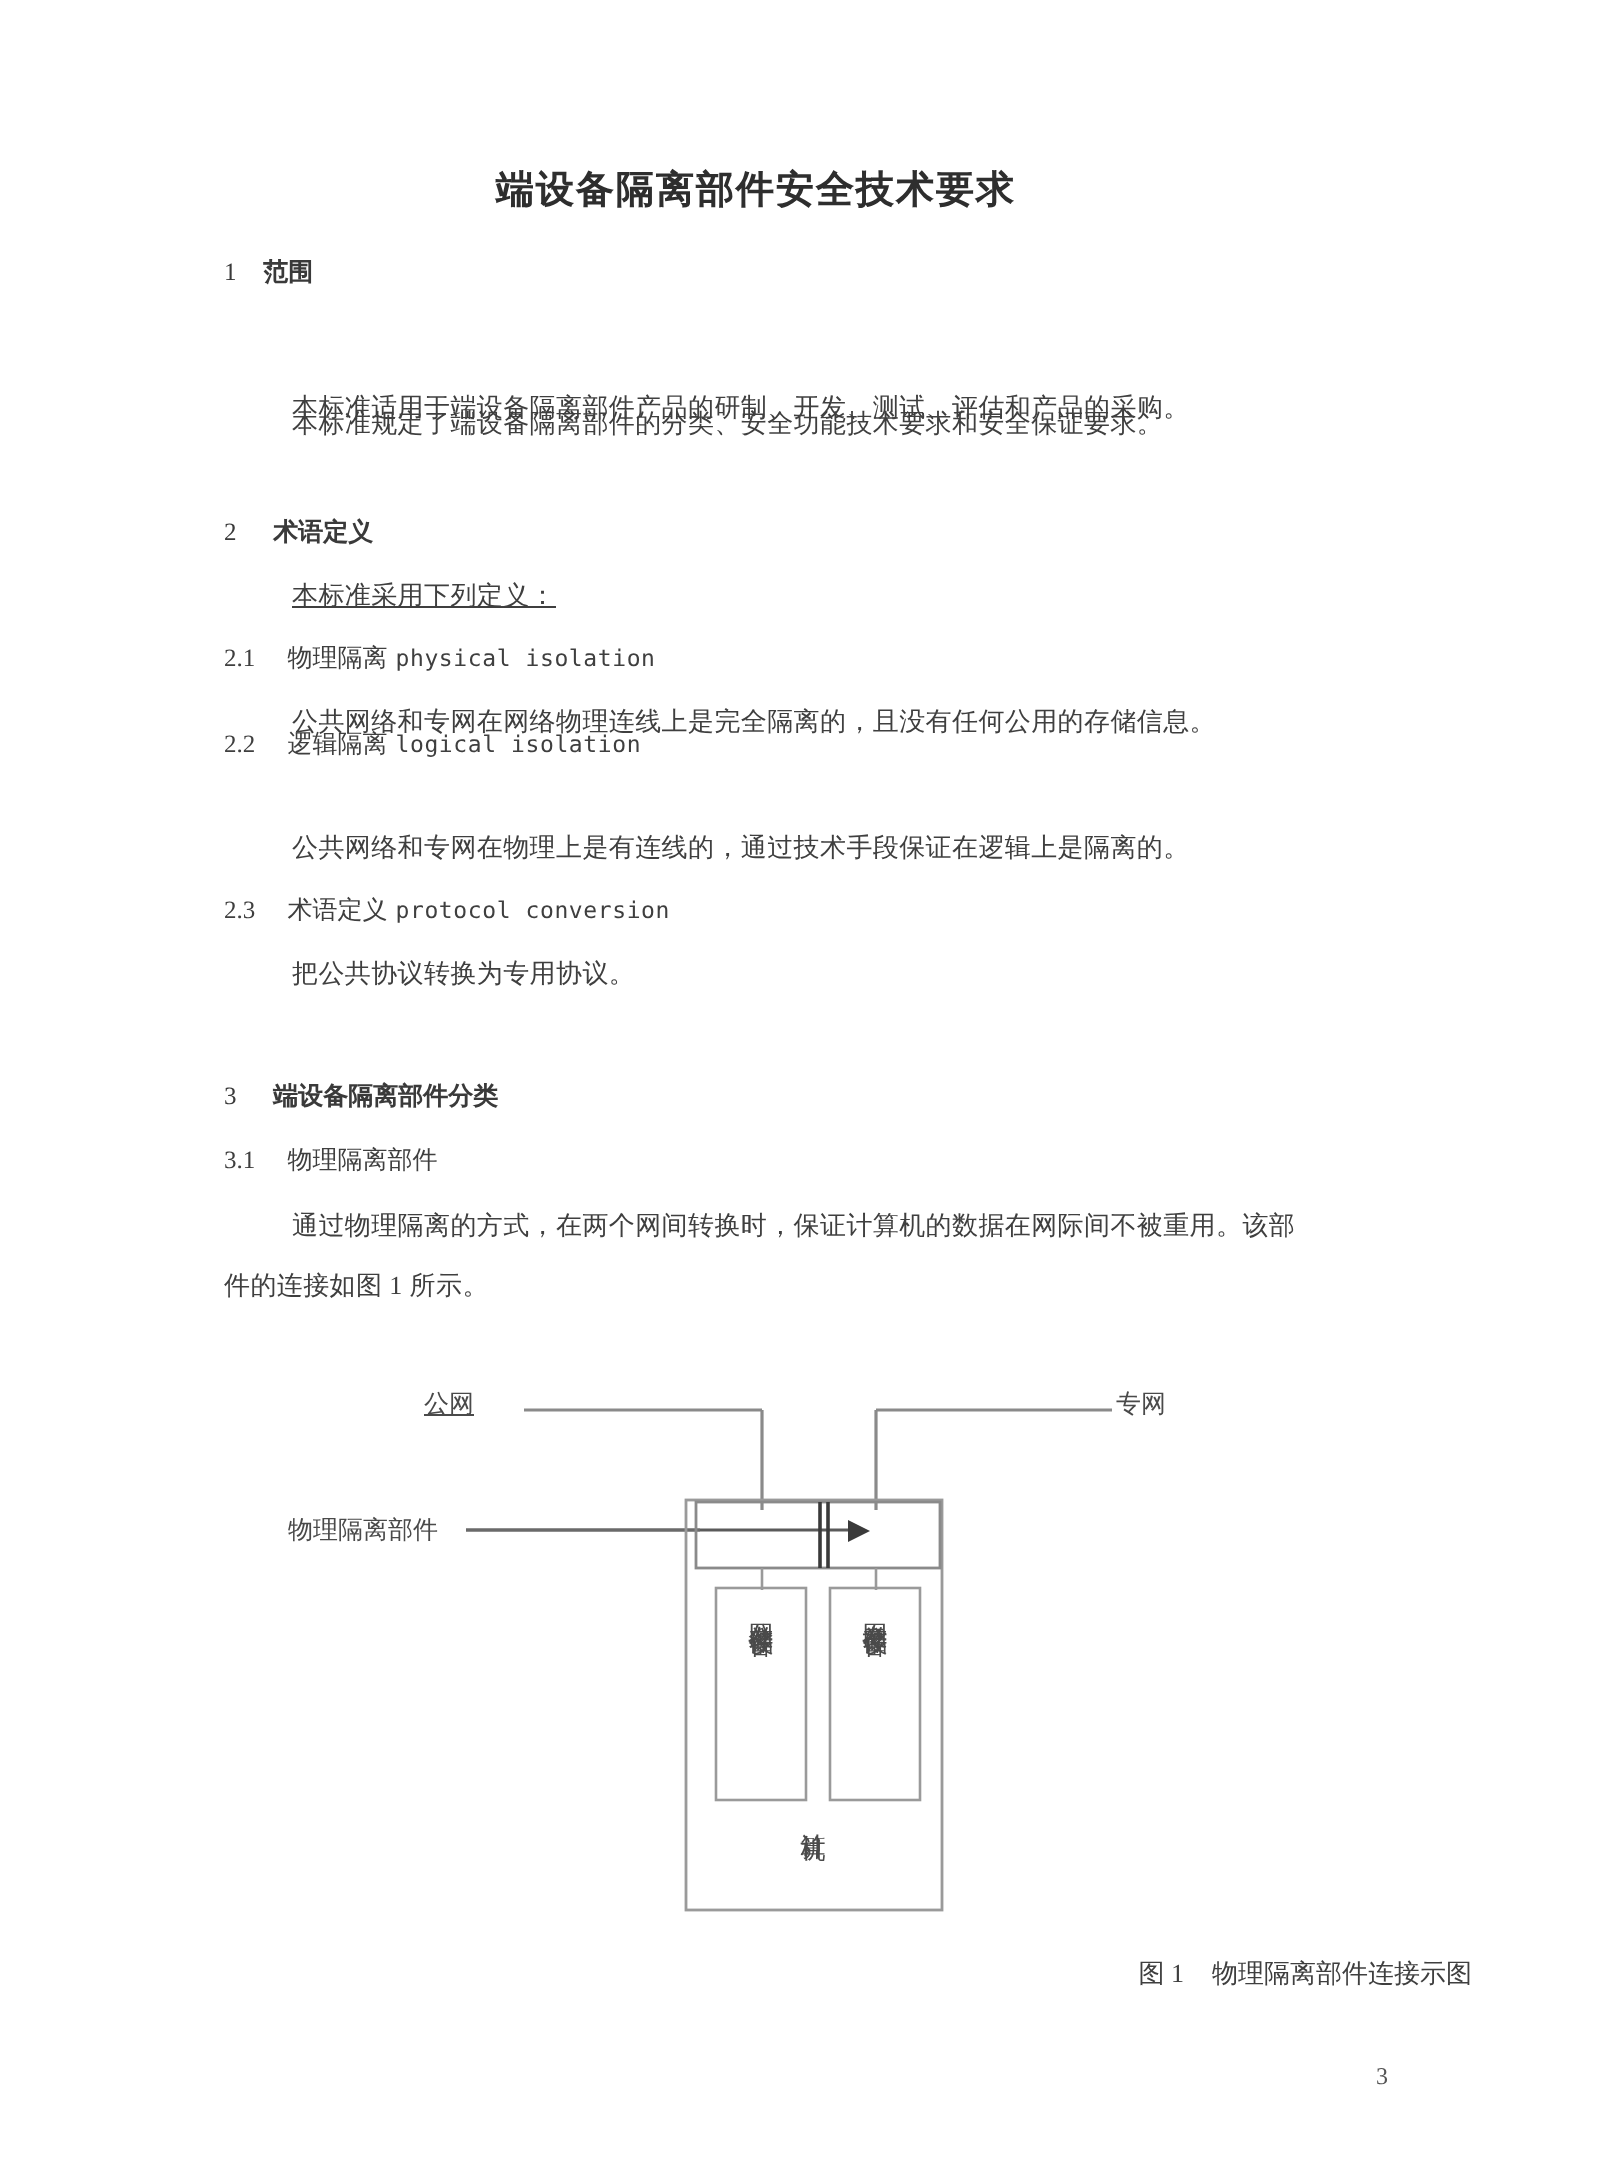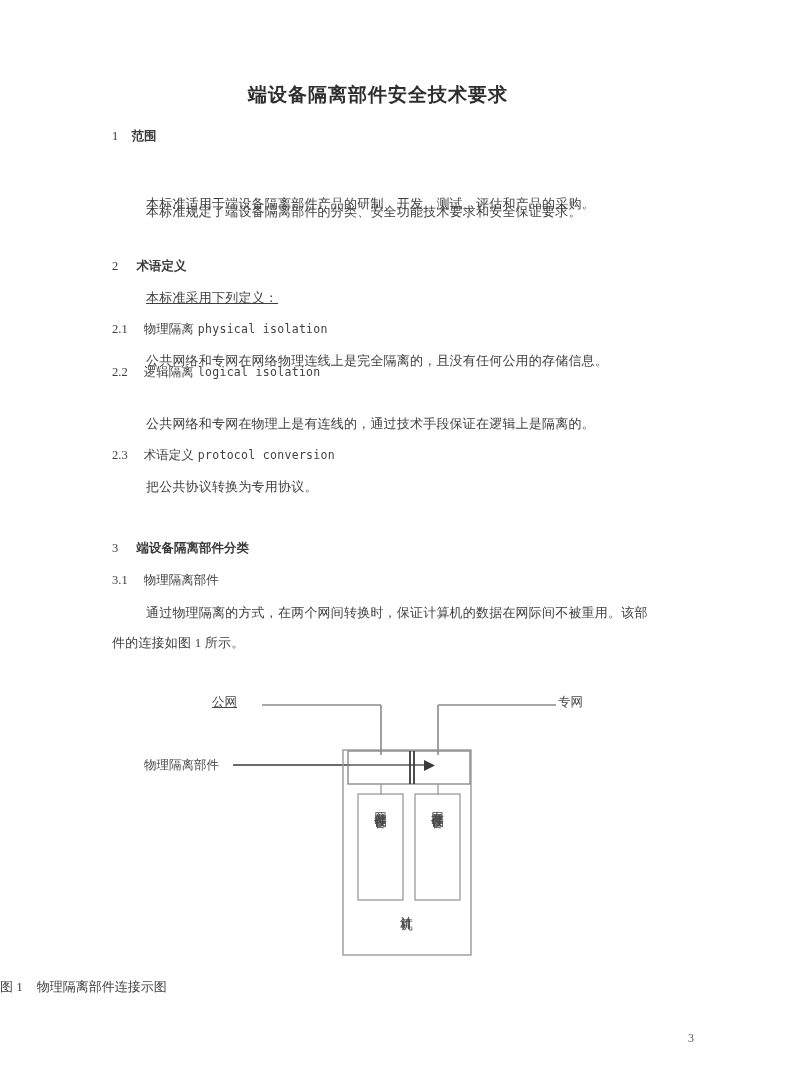--- a/index.html
+++ b/index.html
@@ -93,21 +93,21 @@
     color: #3f3f3f;
     white-space: nowrap;
     letter-spacing: 0.2px;
   }
 
   .fig-caption {
     position: absolute;
     left: 0;
     top: 978px;
     width: 736px;
-    text-align: left;
+    text-align: right;
     font-family: "Liberation Serif", "DejaVu Serif", serif;
     font-size: 13px;
     color: #3f3f3f;
   }
   .fig-caption .gap { display: inline-block; width: 14px; }
 
   .page-number {
     position: absolute;
     right: 106px;
     top: 1031px;

